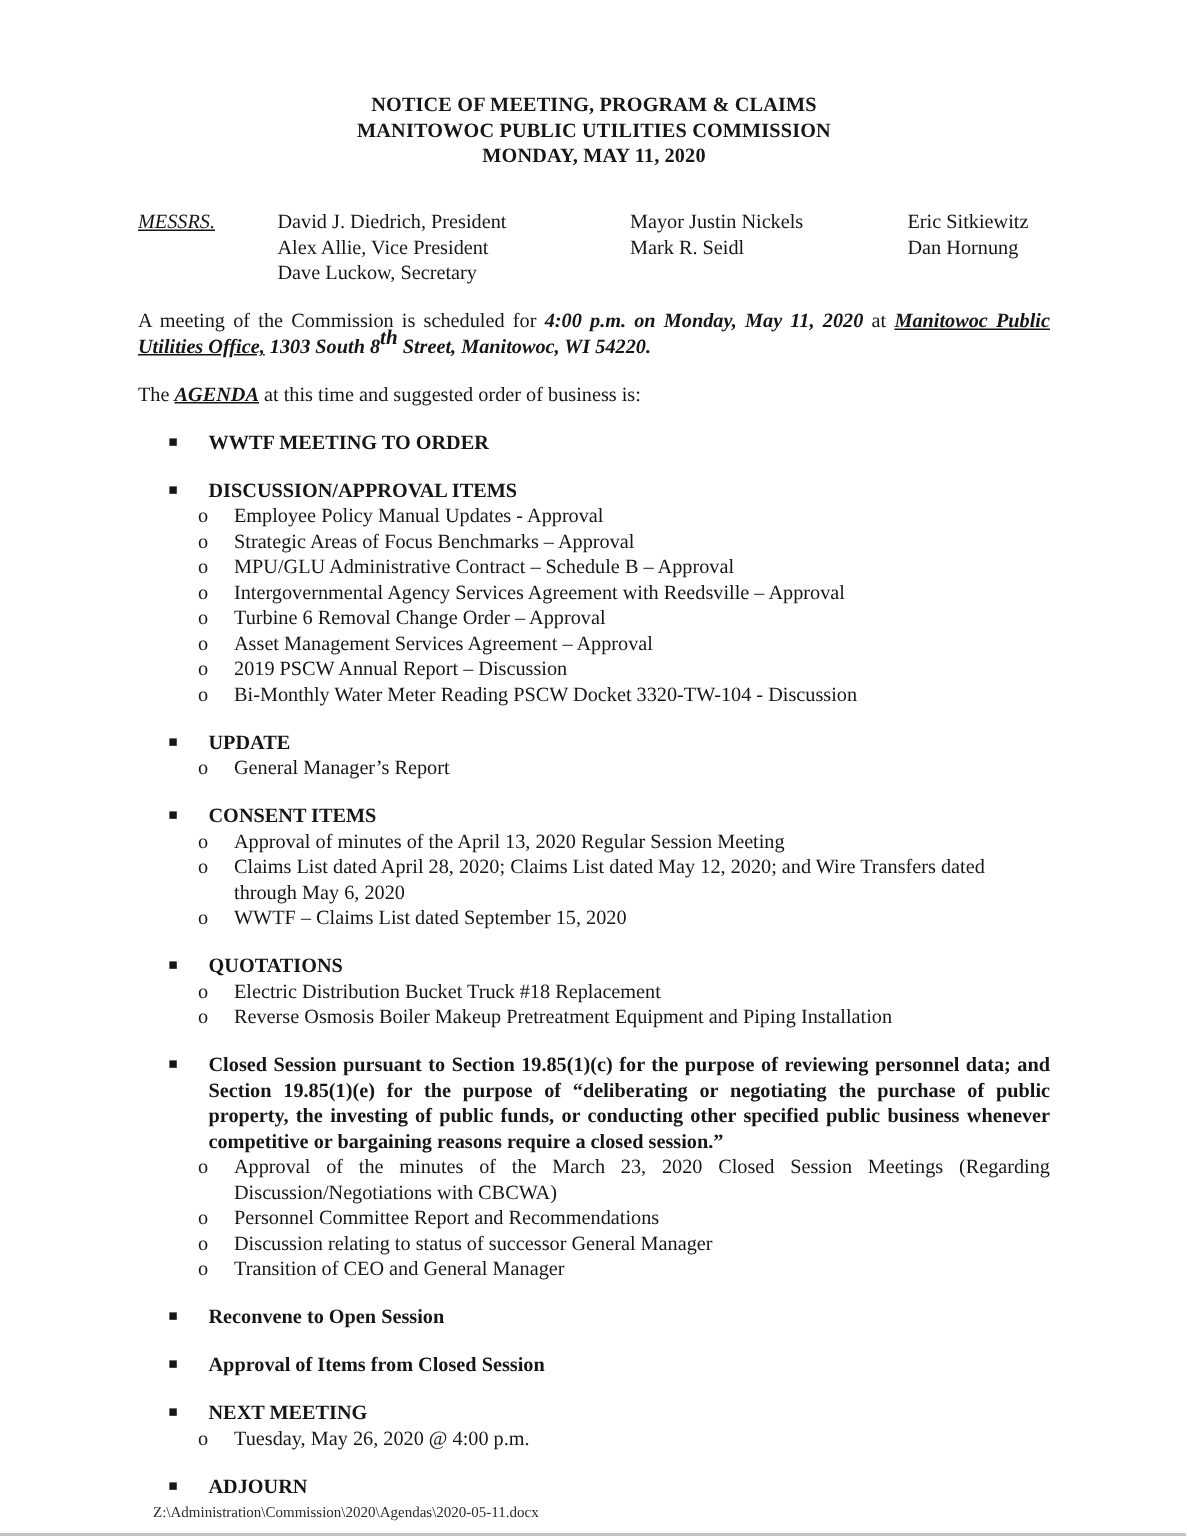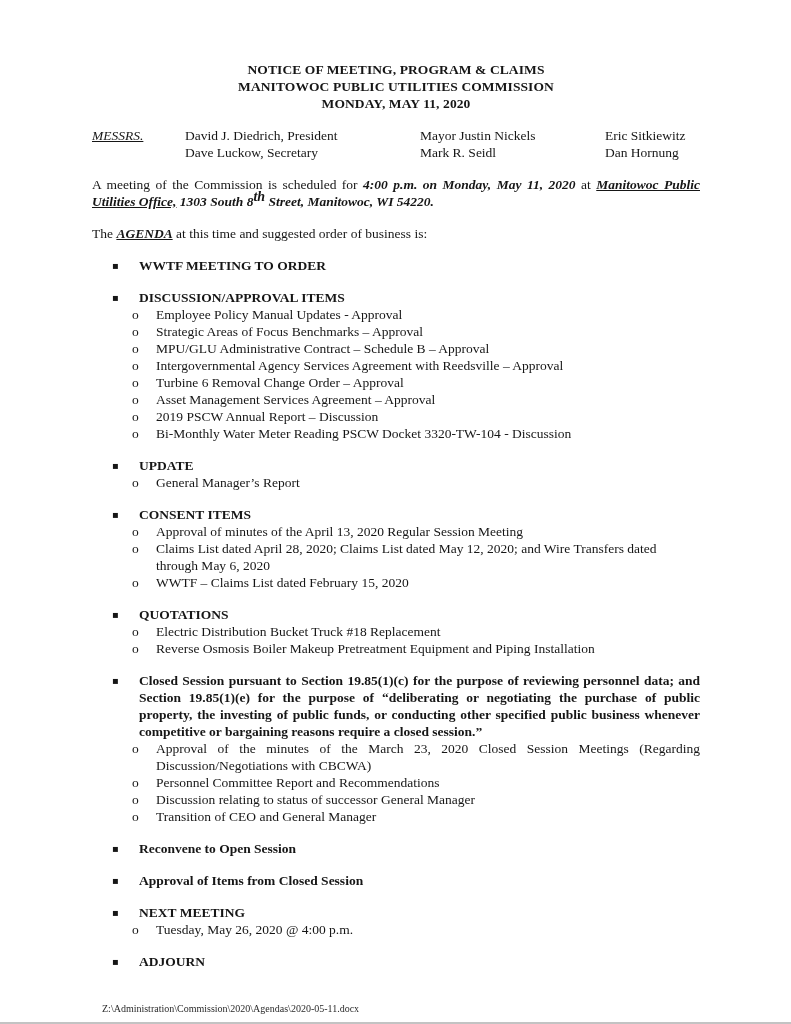--- a/index.html
+++ b/index.html
@@ -17,21 +17,21 @@
     overflow: hidden;
   }
   .b { font-weight: bold; font-style: italic; }
   .i { font-style: italic; }
   .u { text-decoration: underline; }
   .sup { vertical-align: super; font-size: 14px; line-height: 0; }
   .just { text-align: justify; }
 
   .doc-title { text-align: center; font-weight: bold; letter-spacing: 0.1px; }
 
-  .messrs { display: flex; margin-top: 15px; }
+  .messrs { display: flex; margin-top: 27px; }
   .messrs-label { width: 93px; flex: none; }
   .messrs-col1 { width: 235px; flex: none; }
   .messrs-col2 { width: 185px; flex: none; }
   .messrs-col3 { flex: 1; }
 
   .intro { margin: 15px 0 0 0; text-align: justify; }
   .agenda-line { margin: 15px 0 0 0; }
 
   .section { margin-top: 15px; }
   .row { display: flex; align-items: flex-start; }
@@ -67,20 +67,21 @@
     <div>MANITOWOC PUBLIC UTILITIES COMMISSION</div>
     <div>MONDAY, MAY 11, 2020</div>
   </div>
 
   <div class="messrs">
     <div class="messrs-label">
       <span class="i u">MESSRS.</span>
     </div>
     <div class="messrs-col1">
       <div>David J. Diedrich, President</div>
+      <div>Alex Allie, Vice President</div>
       <div>Dave Luckow, Secretary</div>
     </div>
     <div class="messrs-col2">
       <div>Mayor Justin Nickels</div>
       <div>Mark R. Seidl</div>
     </div>
     <div class="messrs-col3">
       <div>Eric Sitkiewitz</div>
       <div>Dan Hornung</div>
     </div>
@@ -153,21 +154,21 @@
         <div class="row lvl2">
           <span class="m2">o</span>
           <div class="item-text">Approval of minutes of the April 13, 2020 Regular Session Meeting</div>
         </div>
         <div class="row lvl2">
           <span class="m2">o</span>
           <div class="item-text">Claims List dated April 28, 2020; Claims List dated May 12, 2020; and Wire Transfers dated through May 6, 2020</div>
         </div>
         <div class="row lvl2">
           <span class="m2">o</span>
-          <div class="item-text">WWTF – Claims List dated February 15, 2020</div>
+          <div class="item-text">WWTF – Claims List dated September 15, 2020</div>
         </div>
       </div>
       <div class="section">
         <div class="row lvl1">
           <span class="m1">▪</span>
           <div class="sec-title">QUOTATIONS</div>
         </div>
         <div class="row lvl2">
           <span class="m2">o</span>
           <div class="item-text">Electric Distribution Bucket Truck #18 Replacement</div>

